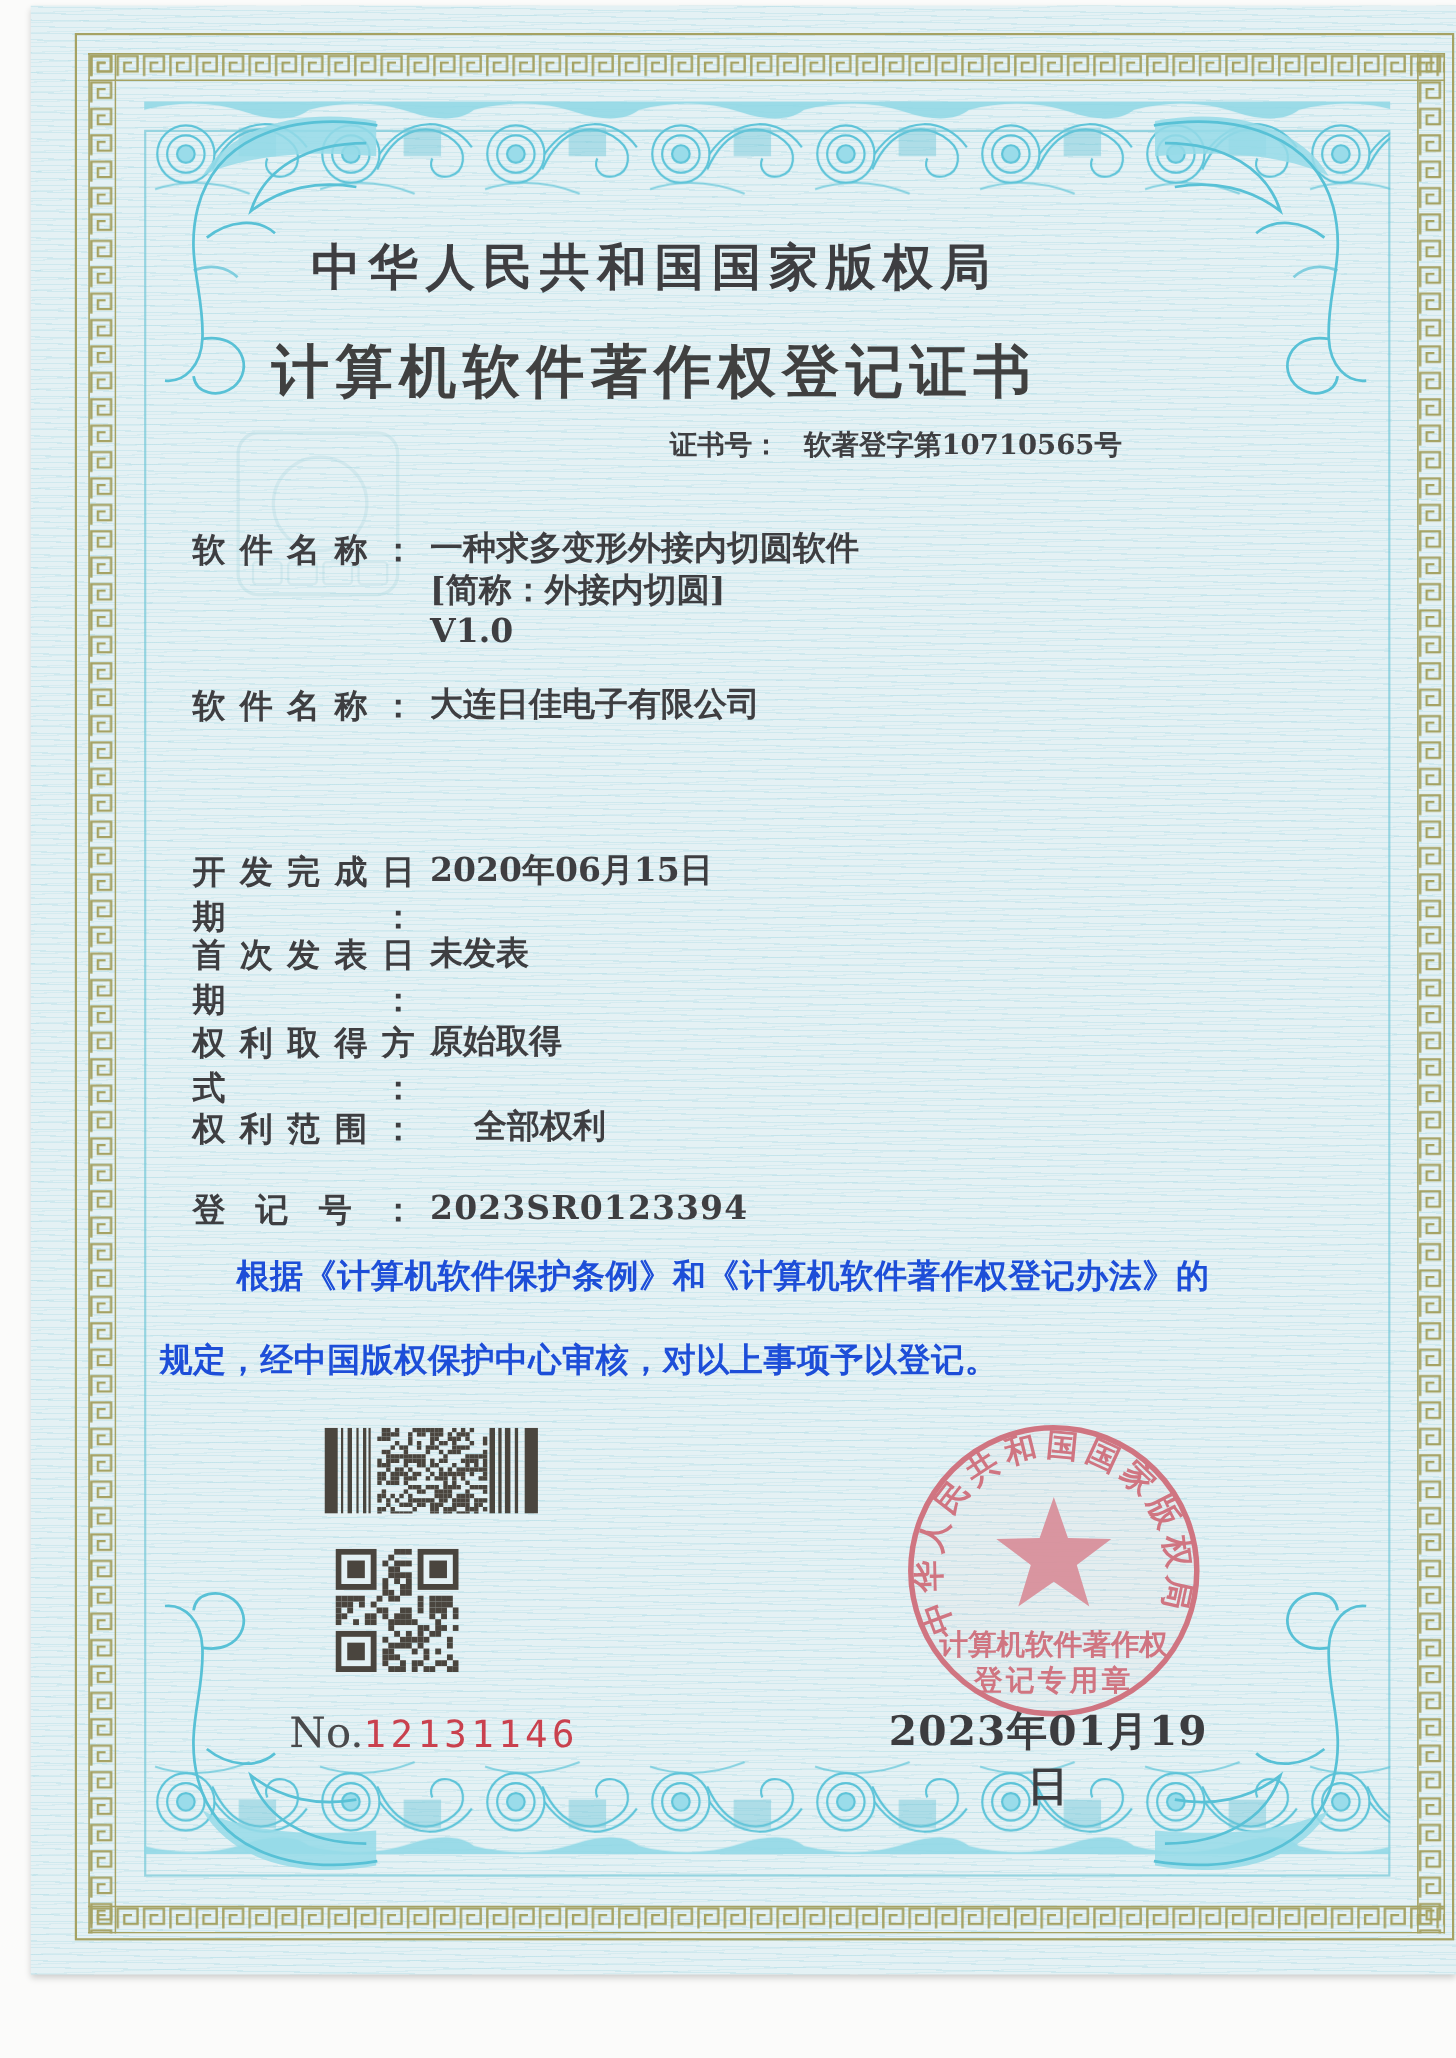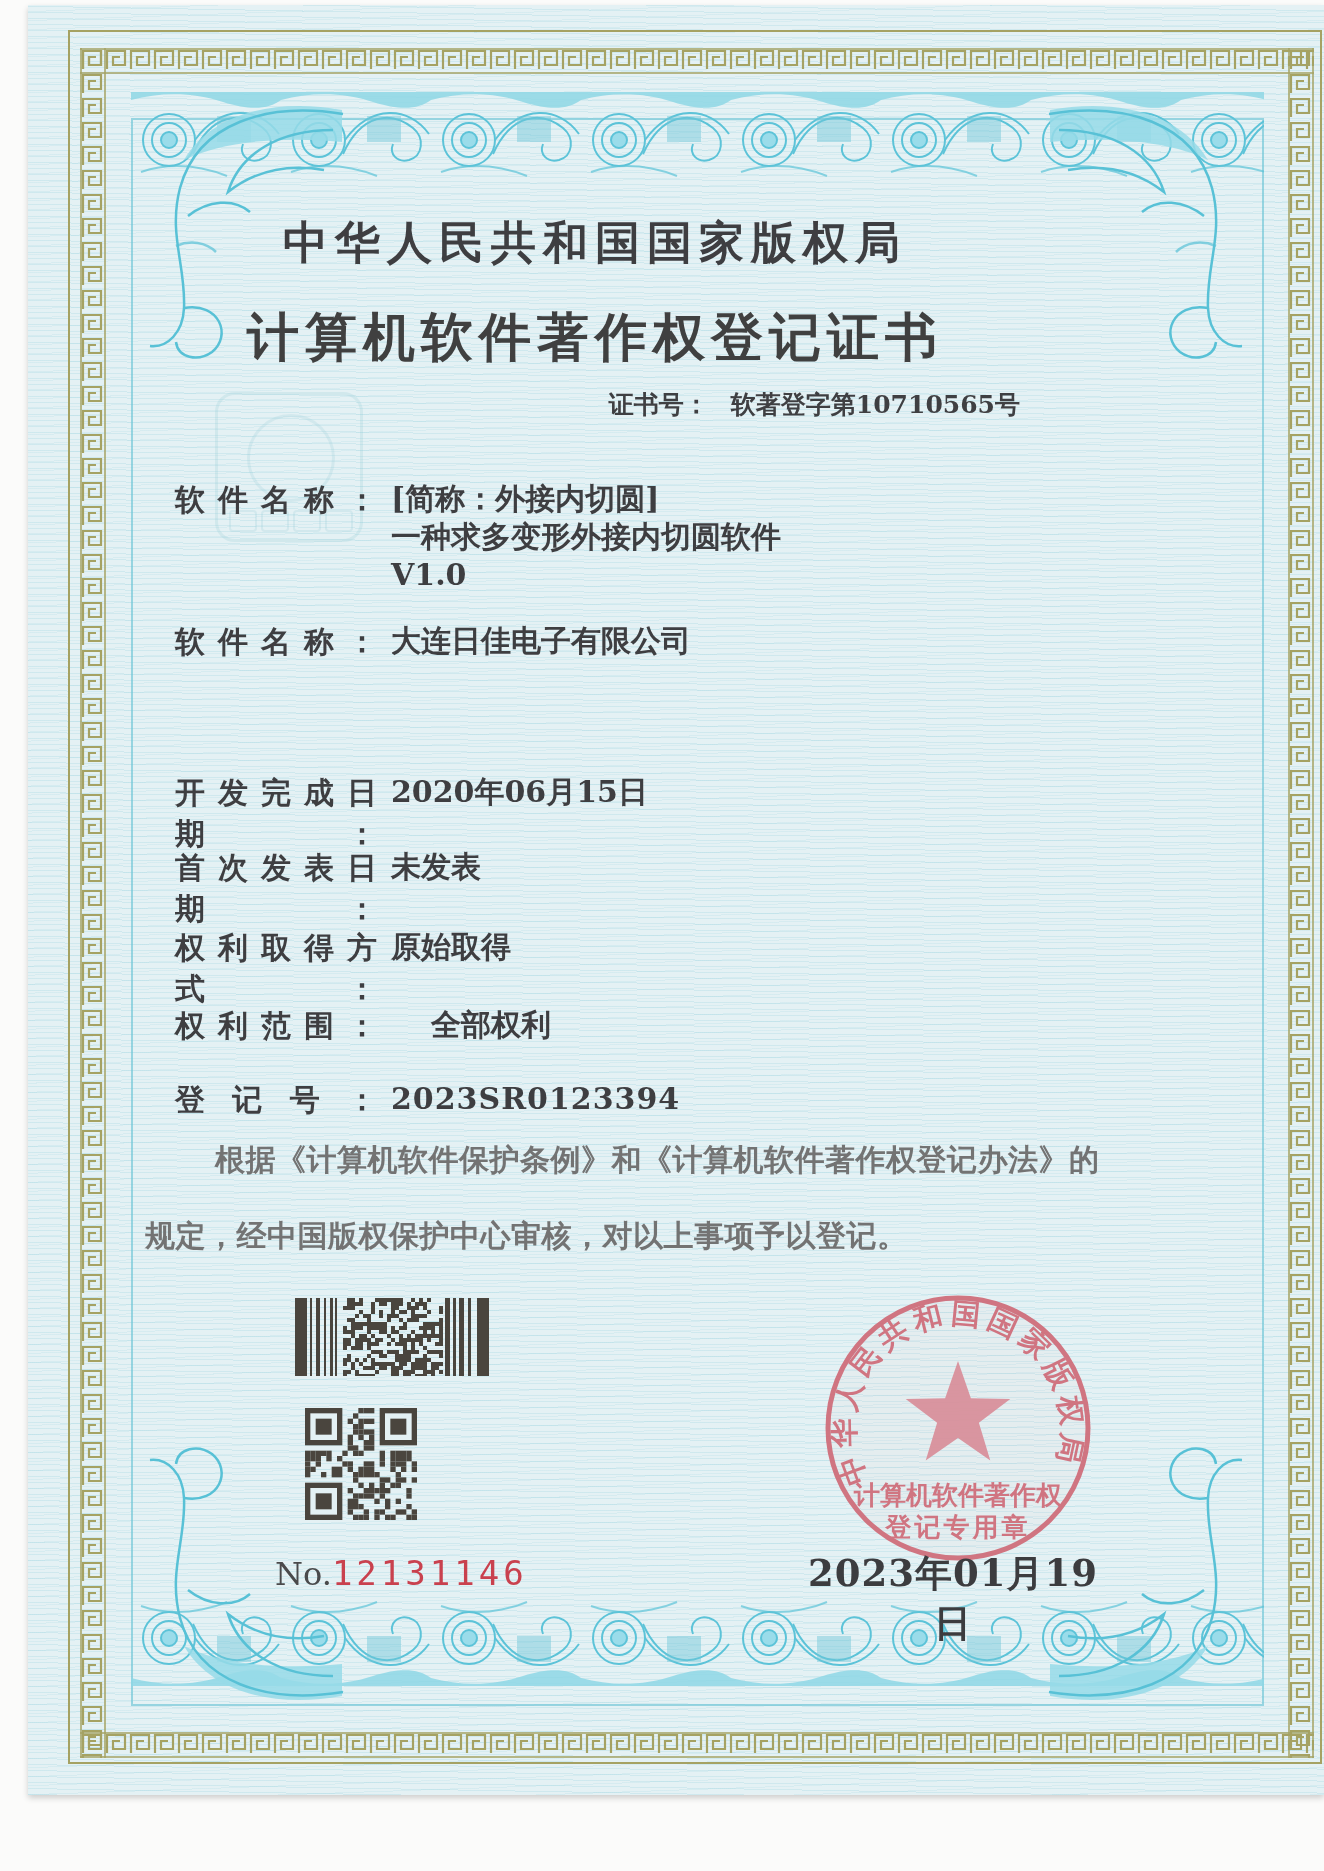--- a/index.html
+++ b/index.html
@@ -43,24 +43,24 @@
     font-size:25px;font-weight:700;color:#3f3f42;
   }
   .cert-no .val{margin-left:22px;}
   .frow{left:175px;display:flex;align-items:flex-start;color:#3e3e41;margin-top:28px;}
   .flabel{
     width:202px;flex:0 0 202px;font-size:30px;font-weight:700;
     text-align:justify;text-align-last:justify;
   }
   .fvalue{margin-left:14px;font-size:30px;font-weight:700;line-height:38px;}
   .statement{
-    font-size:30px;font-weight:700;color:#737373;letter-spacing:.5px;white-space:nowrap;
+    font-size:30px;font-weight:700;color:#1d4ed8;letter-spacing:.5px;white-space:nowrap;
   }
   .serial{left:263px;top:1553px;display:flex;align-items:baseline;}
-  .serial .pfx{font-size:32px;color:#4a4a4c;margin-left:12px;}
+  .serial .pfx{font-size:38px;color:#4a4a4c;}
   .serial .num{
     font-size:34px;color:#c9414e;
     font-family:"DejaVu Sans Mono","Liberation Mono",monospace;letter-spacing:4px;
   }
   .issue-date{
     left:808px;top:1549px;width:290px;text-align:center;
     font-size:37px;font-weight:700;letter-spacing:1px;color:#3c3c3f;
   }
   
   .wm{left:215px;top:392px;width:148px;height:150px;opacity:.45;}
@@ -224,22 +224,22 @@
 <div class="abs authority">中华人民共和国国家版权局</div>
 <div class="abs cert-title">计算机软件著作权登记证书</div>
 
 <div class="abs cert-no">
   <span>证书号：</span><span class="val">软著登字第10710565号</span>
 </div>
 
 <div class="abs frow" style="top:452px;">
   <div class="flabel">软件名称：</div>
   <div class="fvalue">
+    <div>一种求多变形外接内切圆软件</div>
     <div>[简称：外接内切圆]</div>
-    <div>一种求多变形外接内切圆软件</div>
     <div>V1.0</div>
   </div>
 </div>
 <div class="abs frow" style="top:594px;">
   <div class="flabel">软件名称：</div>
   <div class="fvalue">大连日佳电子有限公司</div>
 </div>
 <div class="abs frow" style="top:745px;">
   <div class="flabel">开发完成日期：</div>
   <div class="fvalue">2020年06月15日</div>

